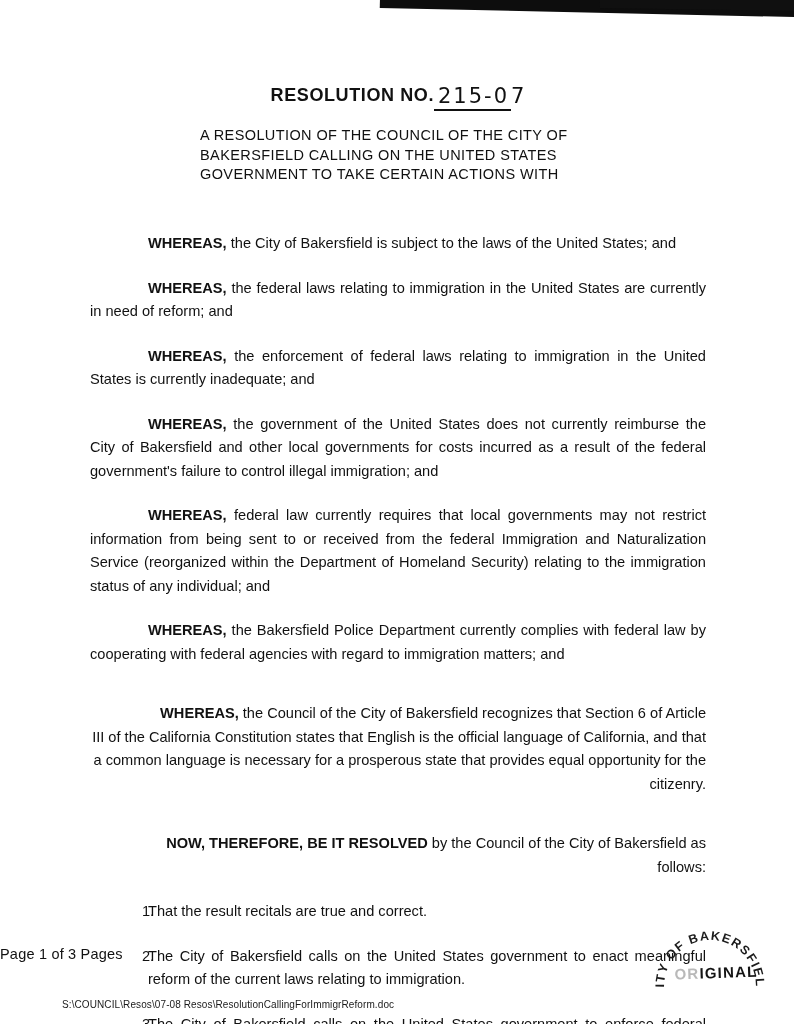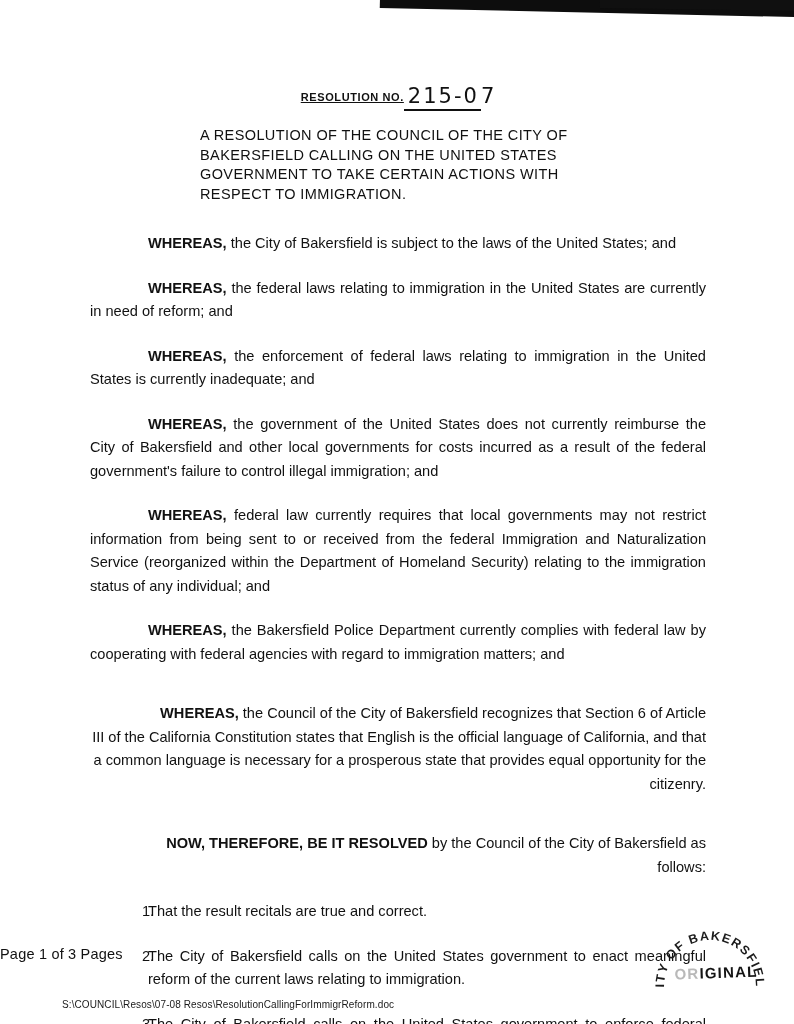--- a/index.html
+++ b/index.html
@@ -51,24 +51,23 @@
   
   .res-no-line {
     position: absolute;
     left: 0;
     top: 82px;
     width: 616px;
     text-align: center;
     white-space: nowrap;
   }
   .res-no-label {
-    font-size: 11px;
+    font-size: 18px;
     font-weight: bold;
     letter-spacing: 0.6px;
-    text-decoration: underline;
   }
   .res-no-value {
     font-family: "DejaVu Sans", sans-serif;
     font-size: 21px;
     font-weight: 500;
     letter-spacing: 2px;
     border-bottom: 2px solid #111;
     padding: 0 2px 1px 4px;
     position: relative;
     top: 2px;
@@ -224,21 +223,20 @@
   <div class="content">
 
     <div class="res-no-line">
       <span class="res-no-label">RESOLUTION NO.</span><span class="res-no-value">215-0</span><span class="res-no-tail">7</span>
     </div>
 
     <div class="title-block">
       <div>A RESOLUTION OF THE COUNCIL OF THE CITY OF</div>
       <div>BAKERSFIELD CALLING ON THE UNITED STATES</div>
       <div>GOVERNMENT TO TAKE CERTAIN ACTIONS WITH</div>
-      <div class="last-line">RESPECT TO IMMIGRATION.</div>
     </div>
 
   </div>
 
   <div class="body-area">
 
     <p class="para"><b>WHEREAS,</b><span> the City of Bakersfield is subject to the laws of the United States; and</span></p>
 
     <p class="para"><b>WHEREAS,</b><span> the federal laws relating to immigration in the United States are currently in need of reform; and</span></p>
 

